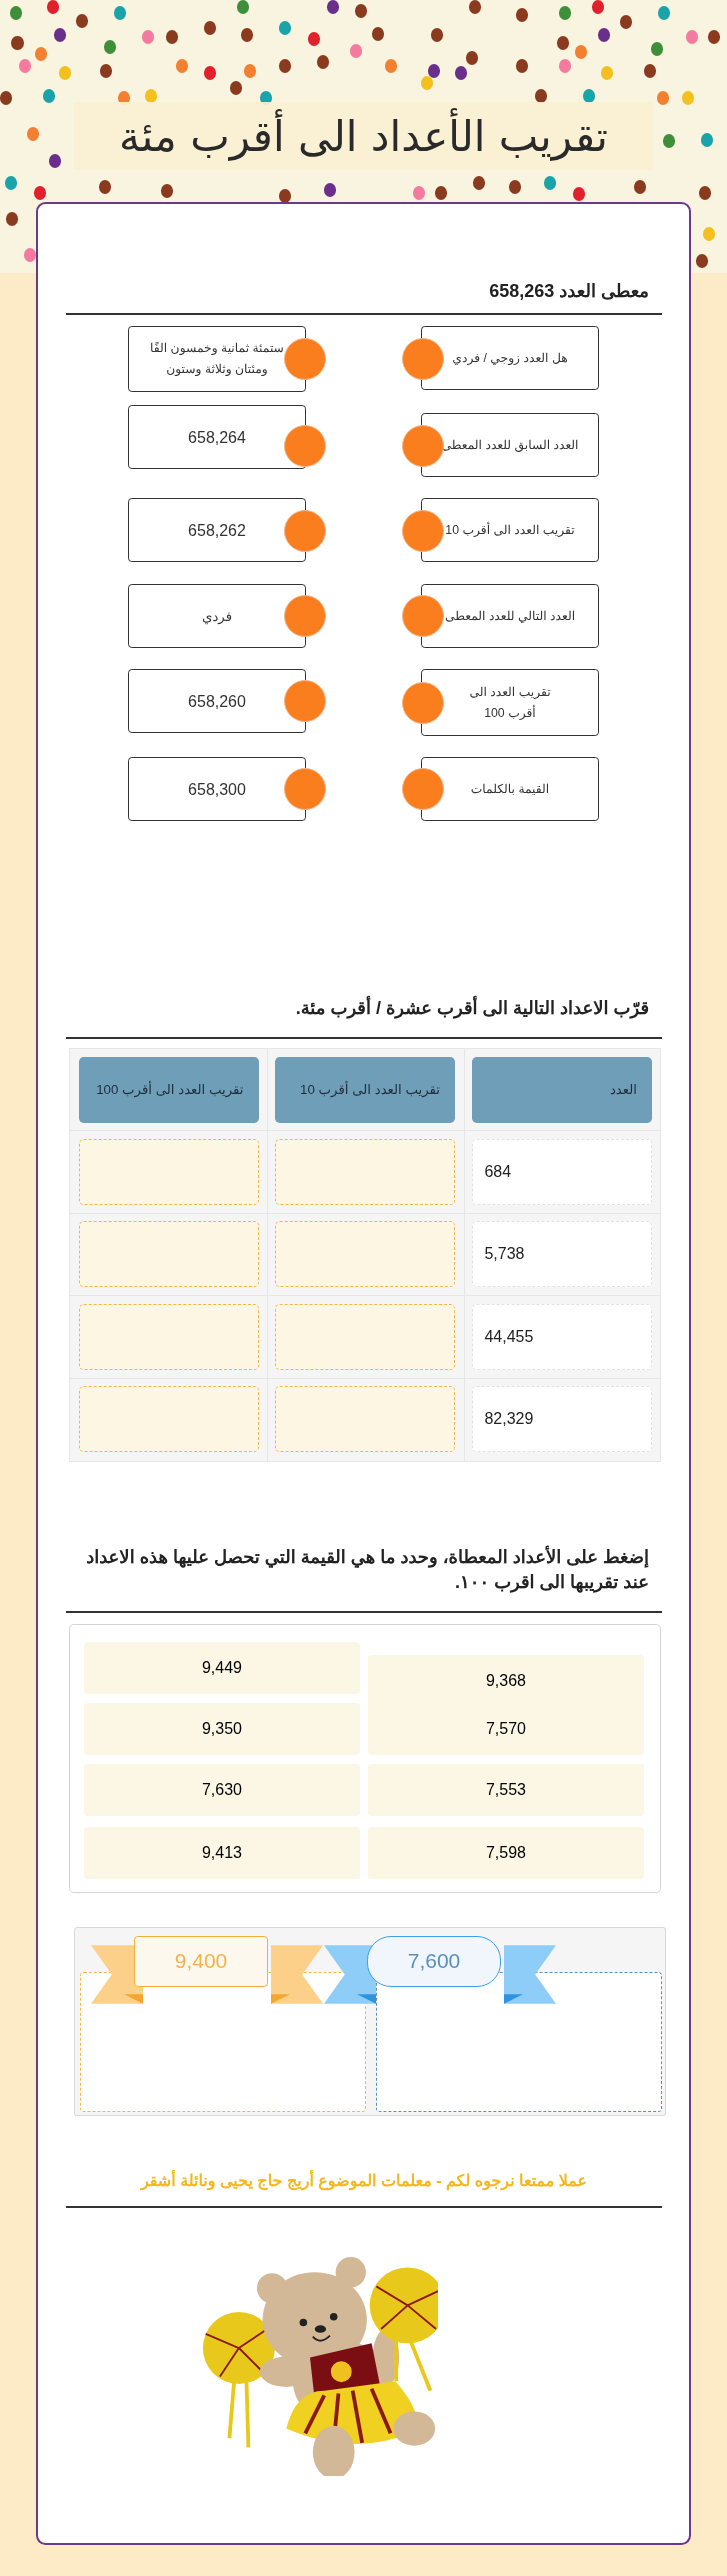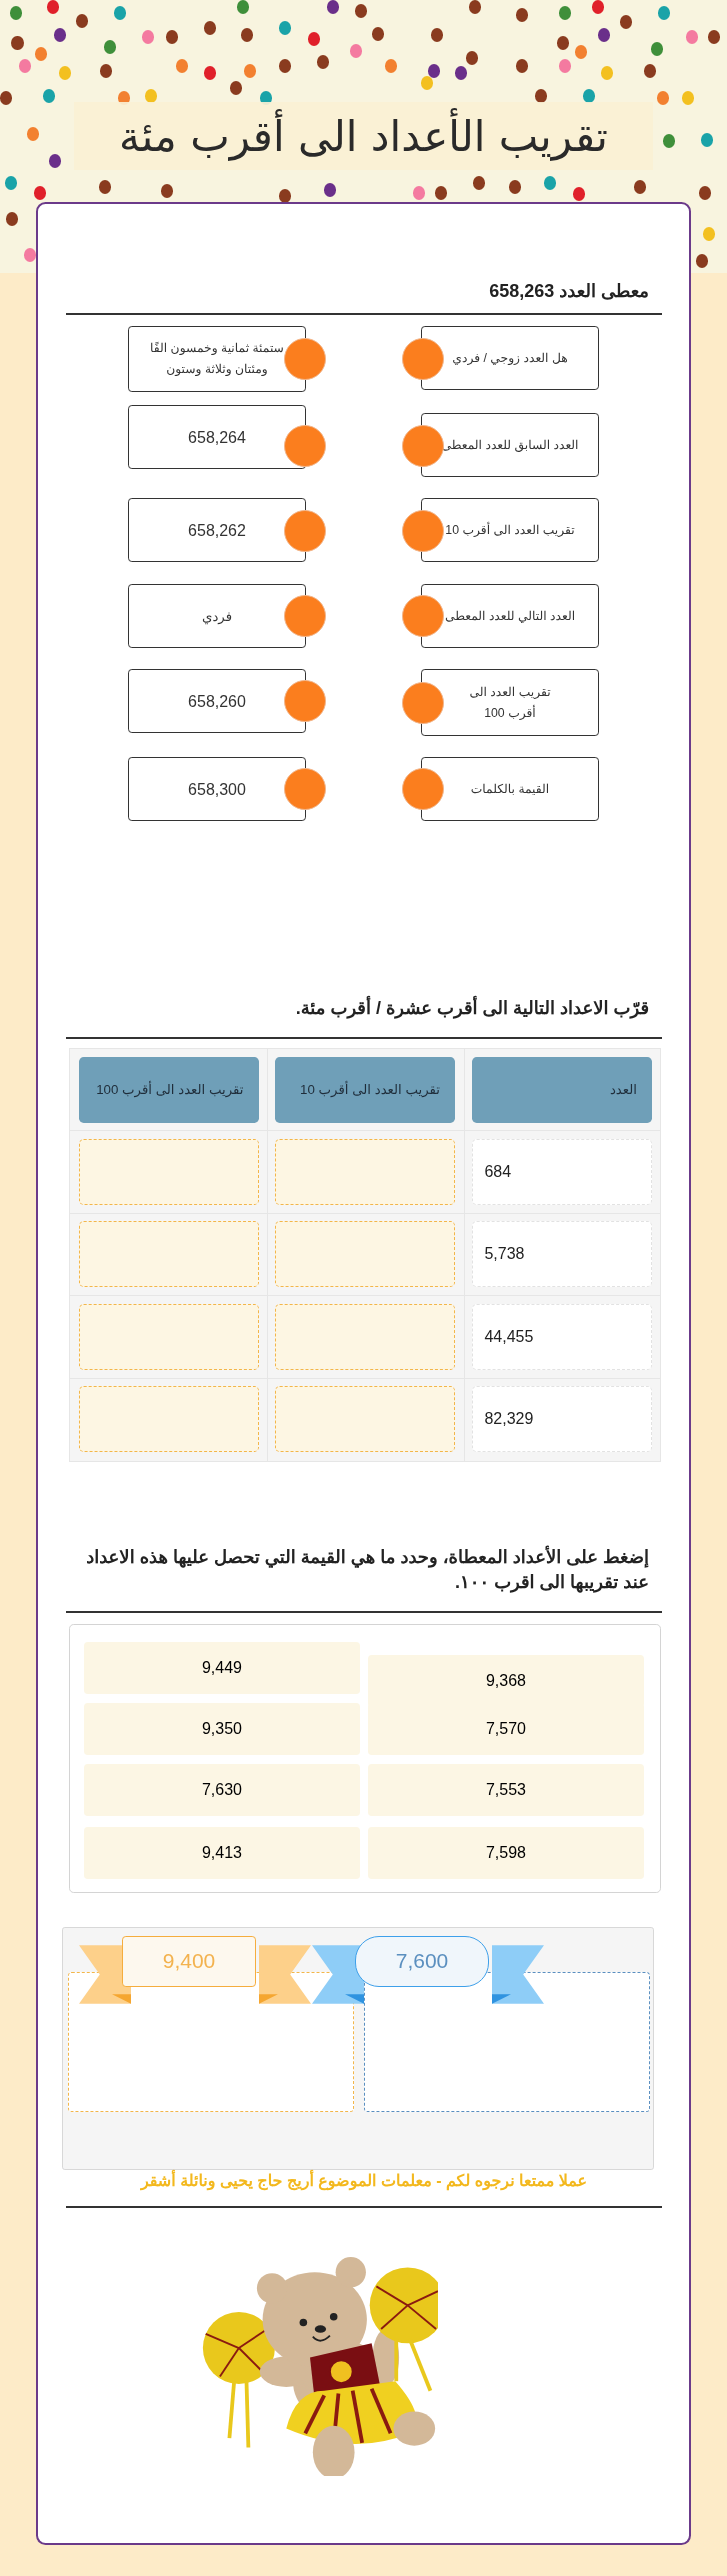--- a/index.html
+++ b/index.html
@@ -76,21 +76,21 @@
   .grid-box {
     position: absolute; left: 31px; top: 1420px; width: 592px; height: 269px;
     border: 0.9px solid #d4d4d4; border-radius: 4.7px; background: #fff;
   }
   .gcell {
     position: absolute; width: 276px; height: 52px; background: #fcf6e4; border-radius: 3.8px;
     display: flex; align-items: center; justify-content: center; font-size: 16px; color: #000000;
   }
   
   .bucket-wrap {
-    position: absolute; left: 24px; top: 1723px; width: 592px; height: 243px;
+    position: absolute; left: 36px; top: 1723px; width: 592px; height: 189px;
     background: #f5f5f5; border: 0.9px solid #d8d8d8; border-radius: 2.8px;
   }
   .bucket {
     position: absolute; top: 44px; width: 286px; height: 140px; border-radius: 3.8px;
     background: #fff;
   }
   .bucket.orange { left: 4.7px; border: 1.9px dashed #f3b64a; }
   .bucket.blue { left: 301px; border: 1.9px dashed #5a8fc0; }
   .ribbon-tail { position: absolute; top: 17px; width: 52px; height: 59px; }
   .ribbon-label {

